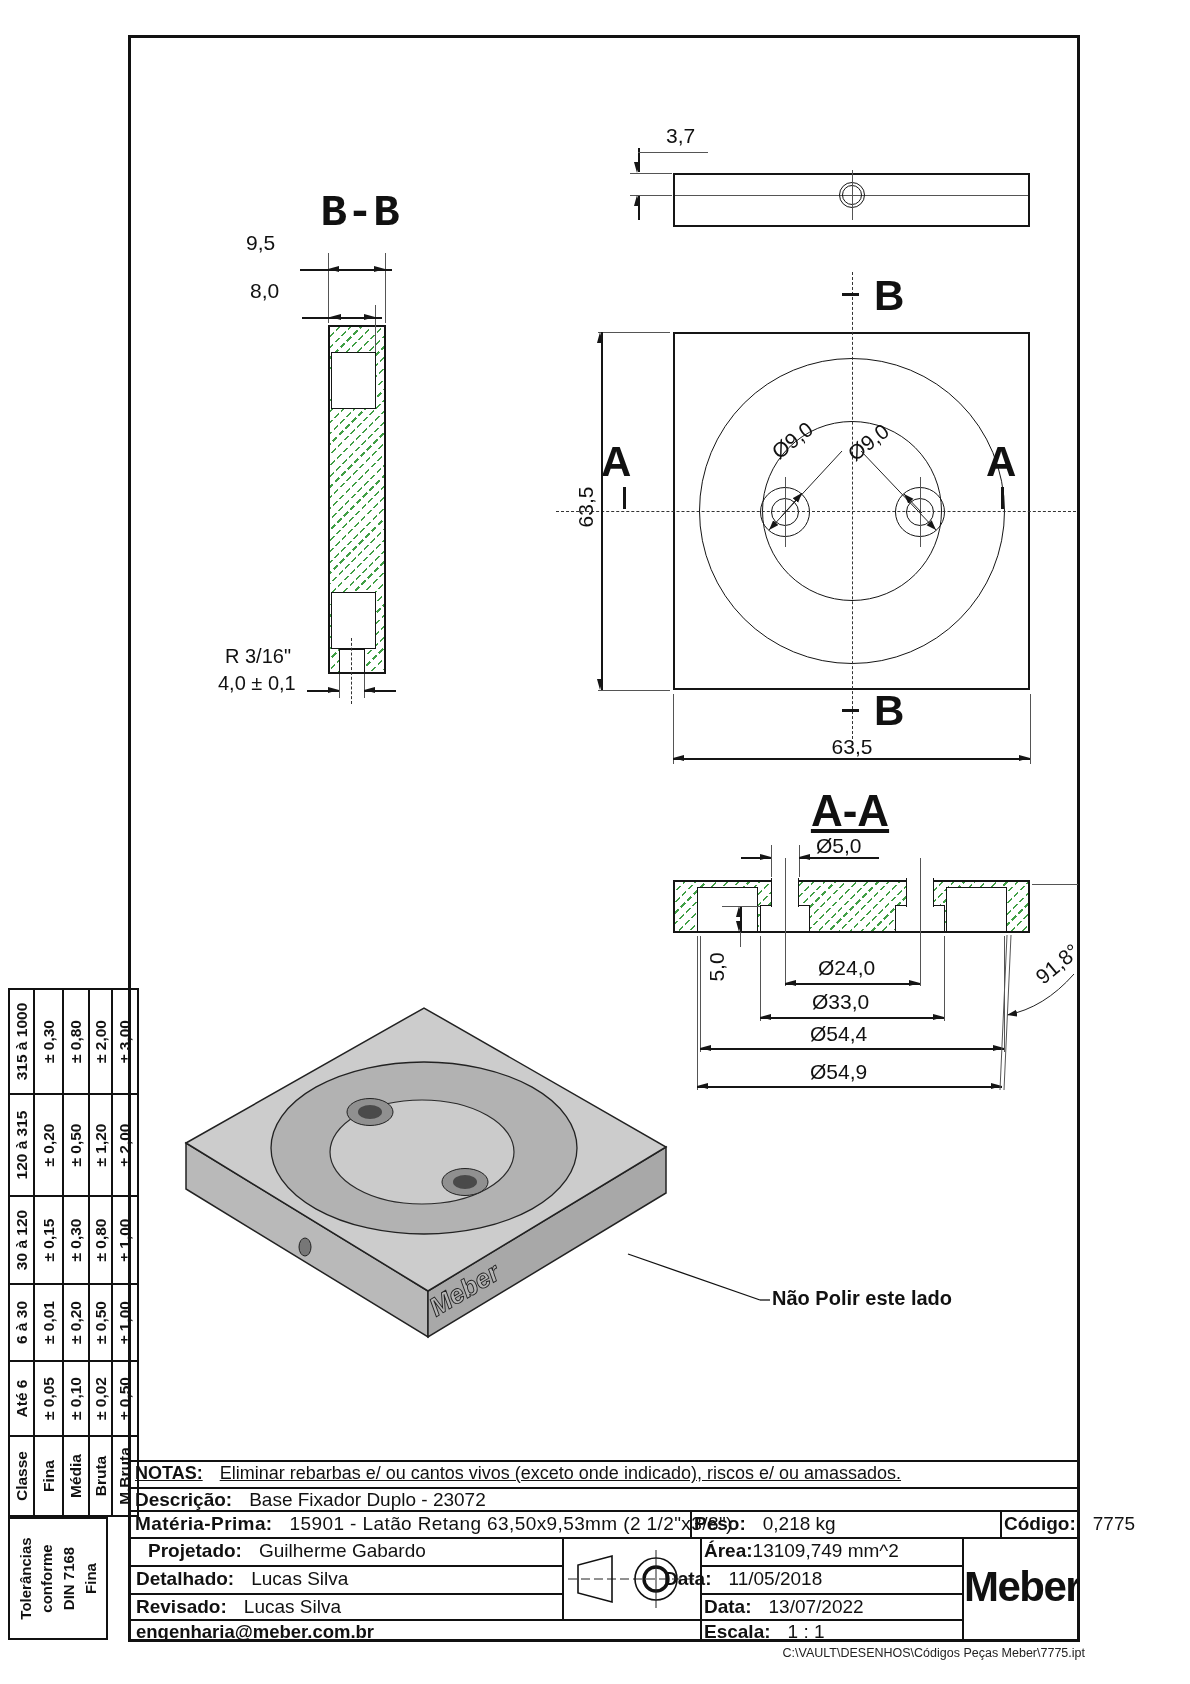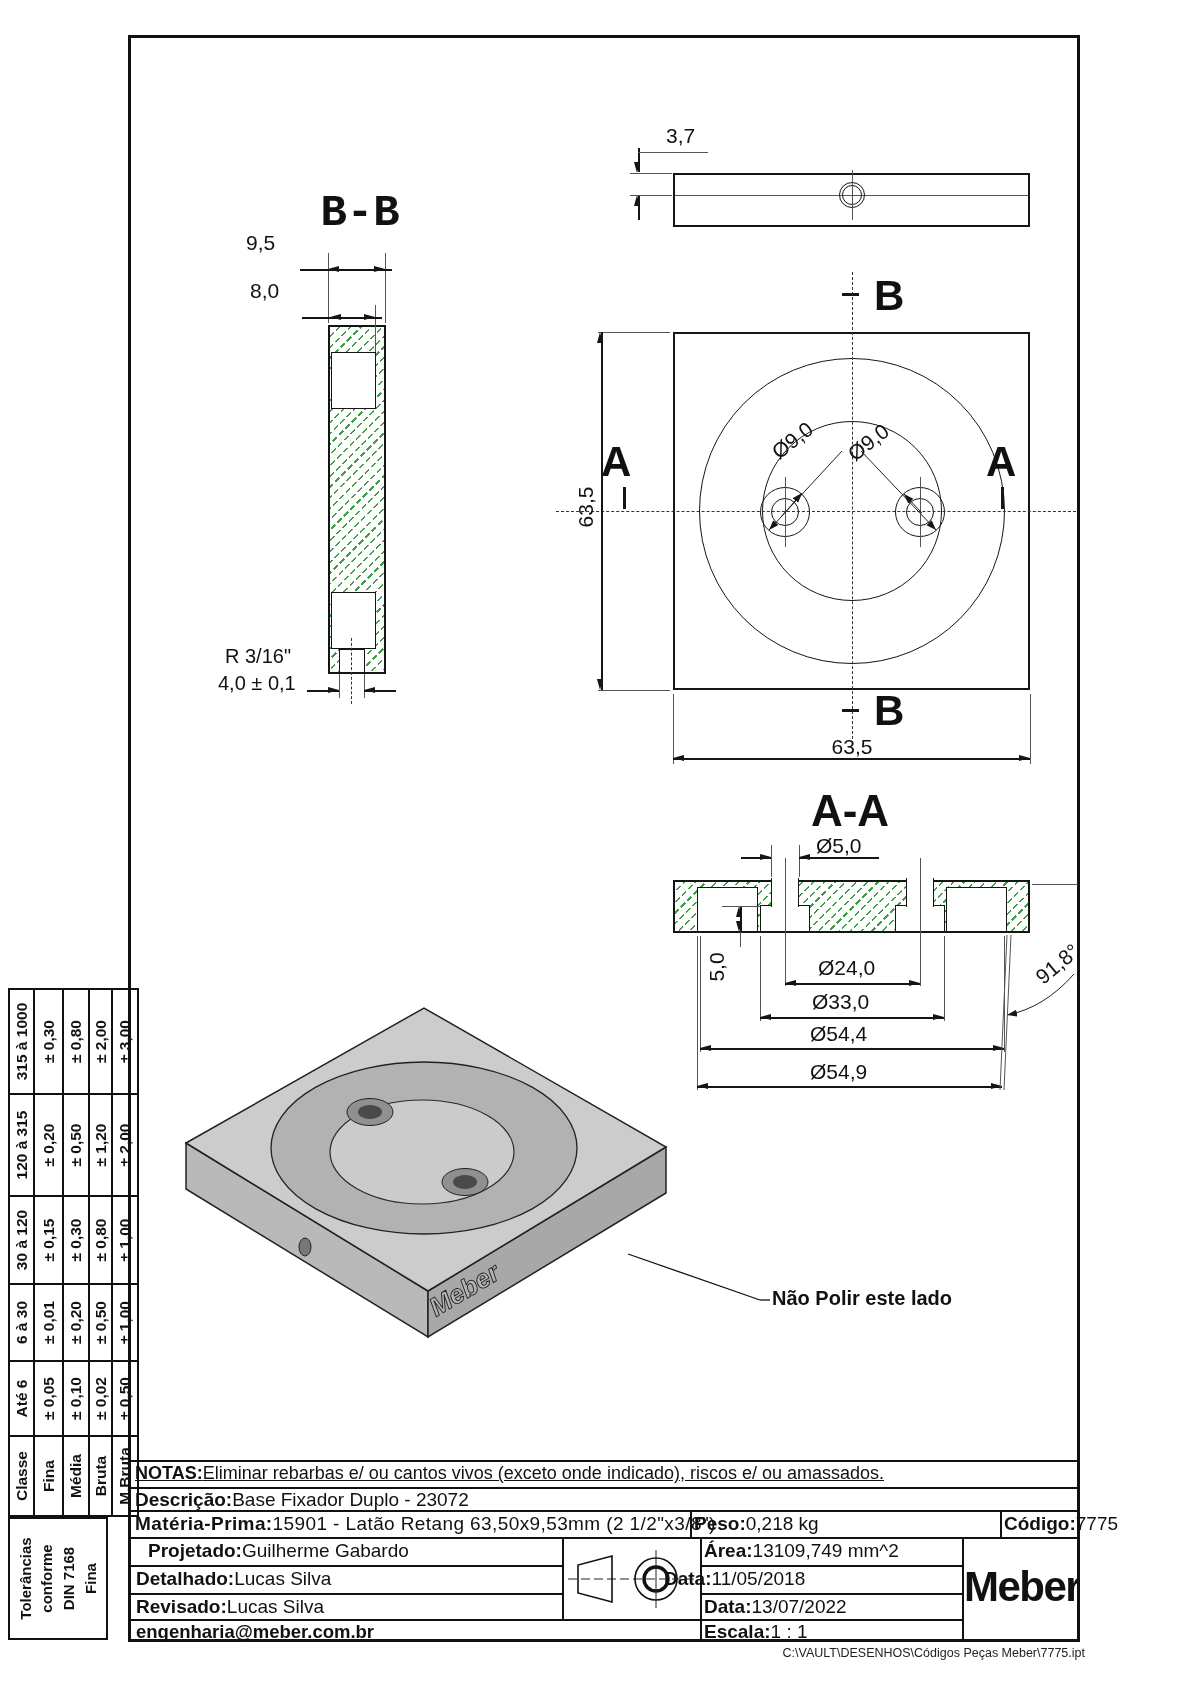--- a/index.html
+++ b/index.html
@@ -21,21 +21,21 @@
   .aL,.aR,.aU,.aD{position:absolute;width:0;height:0;}
   .aL{border-top:3.5px solid transparent;border-bottom:3.5px solid transparent;border-right:11px solid #151515;}
   .aR{border-top:3.5px solid transparent;border-bottom:3.5px solid transparent;border-left:11px solid #151515;}
   .aU{border-left:3.5px solid transparent;border-right:3.5px solid transparent;border-bottom:11px solid #151515;}
   .aD{border-left:3.5px solid transparent;border-right:3.5px solid transparent;border-top:11px solid #151515;}
   .hatch{background:
      repeating-linear-gradient(45deg,#fff 0 3px,transparent 3px 9px),
      repeating-linear-gradient(135deg,transparent 0 6px,#3f9e44 6px 7.6px);}
   .tb-label{font-weight:bold;}
   .tb-row{position:absolute;font-size:19px;white-space:nowrap;}
-  .tb-row .val{margin-left:0;text-align:center;}
+  .tb-row .val{margin-left:17px;text-align:center;}
   .tb-row .val0{margin-left:0;}
   #tol-table table{border-collapse:collapse;width:527px;height:129px;table-layout:fixed;}
   #tol-table td{border:2px solid #111;font-size:15.5px;font-weight:bold;text-align:center;
                 padding:0;white-space:nowrap;font-family:"Liberation Sans",sans-serif;}
   .rot90{transform:rotate(-90deg);transform-origin:0 0;}
   .notes-line{text-decoration:underline;}
 </style>
 </head>
 <body>
 
@@ -119,21 +119,21 @@
   <div class="aD" style="left:597px;top:679px;"></div>
   <div class="dimtxt" style="left:556px;top:495px;width:60px;text-align:center;transform:rotate(-90deg);">63,5</div>
 
   <div class="vt" style="left:673px;top:694px;height:70px;"></div>
   <div class="vt" style="left:1030px;top:694px;height:70px;"></div>
   <div class="h" style="left:673px;top:758px;width:357px;"></div>
   <div class="aL" style="left:673px;top:755px;"></div>
   <div class="aR" style="left:1019px;top:755px;"></div>
   <div class="dimtxt" style="left:822px;top:735px;width:60px;text-align:center;">63,5</div>
 
-  <div class="ttl" style="left:800px;top:786px;width:100px;text-align:center;">A-A</div>
+  <div class="ttl" style="left:800px;top:786px;width:100px;text-align:center;text-decoration:underline;">A-A</div>
 
   <div class="abs hatch" style="left:673px;top:880px;width:357px;height:53px;border:2px solid #151515;"></div>
   <div class="wrect" style="left:697px;top:887px;width:61px;height:44px;border-bottom:none;"></div>
   <div class="wrect" style="left:946px;top:887px;width:61px;height:44px;border-bottom:none;"></div>
   <div class="wrect" style="left:760px;top:905px;width:50px;height:26px;border-bottom:none;"></div>
   <div class="wrect" style="left:895px;top:905px;width:50px;height:26px;border-bottom:none;"></div>
   <div class="wrect" style="left:771px;top:878px;width:28px;height:29px;border-top:none;border-bottom:none;"></div>
   <div class="wrect" style="left:906px;top:878px;width:28px;height:29px;border-top:none;border-bottom:none;"></div>
 
   <div class="vt" style="left:771px;top:845px;height:32px;"></div>

